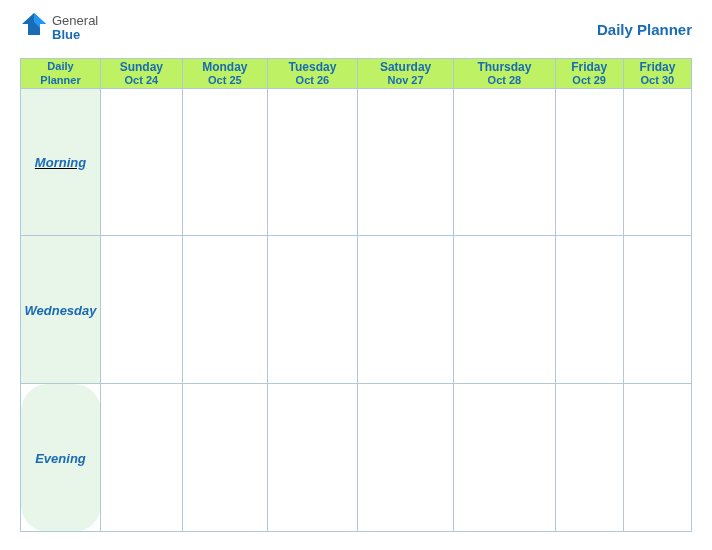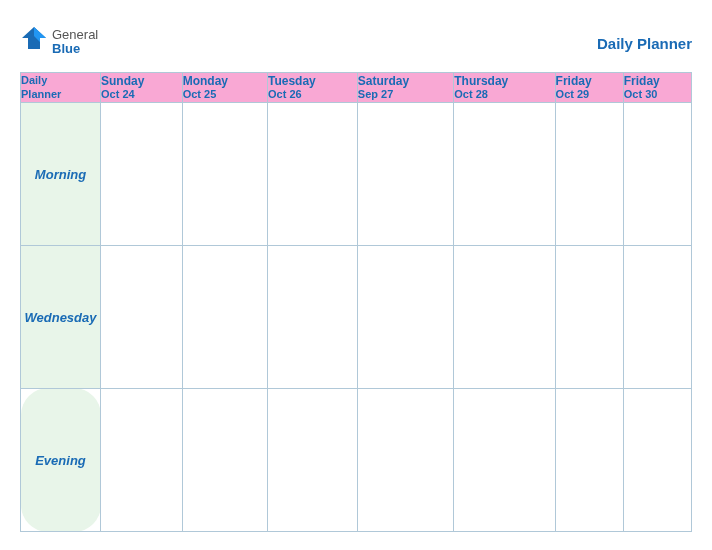--- a/index.html
+++ b/index.html
@@ -9,21 +9,21 @@
       font-family: Arial, sans-serif;
       width: 712px;
       height: 550px;
       overflow: hidden;
     }
 
     .page {
       width: 712px;
       height: 550px;
       background: #fff;
-      padding: 26px 20px 18px 20px;
+      padding: 12px 20px 18px 20px;
       display: flex;
       flex-direction: column;
     }
 
     .header {
       display: flex;
       justify-content: space-between;
       align-items: flex-start;
       margin-bottom: 14px;
     }
@@ -82,22 +82,22 @@
       border: 1.5px solid #b0c8d8;
     }
 
     .calendar-table th,
     .calendar-table td {
       border: 1px solid #b0c8d8;
       padding: 0;
     }
 
     .header-cell {
-      background: #f9a8d4;
-      text-align: left;
+      background: #bef264;
+      text-align: center;
       padding: 6px 2px;
       vertical-align: middle;
     }
 
     .header-cell-day {
       font-size: 12px;
       font-weight: bold;
       color: #1a6bb5;
       display: block;
     }
@@ -132,20 +132,21 @@
 
     .data-cell {
       background: #fff;
       width: calc((100% - 80px) / 7);
       height: 100%;
     }
 
     .morning-row td,
     .morning-row th {
       height: 115px;
+      text-decoration: underline;
     }
 
     .afternoon-row td,
     .afternoon-row th {
       height: 115px;
     }
 
     .evening-row td,
     .evening-row th {
       height: 115px;
@@ -188,21 +189,21 @@
         <th class="header-cell">
           <span class="header-cell-day">Monday</span>
           <span class="header-cell-date">Oct 25</span>
         </th>
         <th class="header-cell">
           <span class="header-cell-day">Tuesday</span>
           <span class="header-cell-date">Oct 26</span>
         </th>
         <th class="header-cell">
           <span class="header-cell-day">Saturday</span>
-          <span class="header-cell-date">Sep 27</span>
+          <span class="header-cell-date">Nov 27</span>
         </th>
         <th class="header-cell">
           <span class="header-cell-day">Thursday</span>
           <span class="header-cell-date">Oct 28</span>
         </th>
         <th class="header-cell">
           <span class="header-cell-day">Friday</span>
           <span class="header-cell-date">Oct 29</span>
         </th>
         <th class="header-cell">

